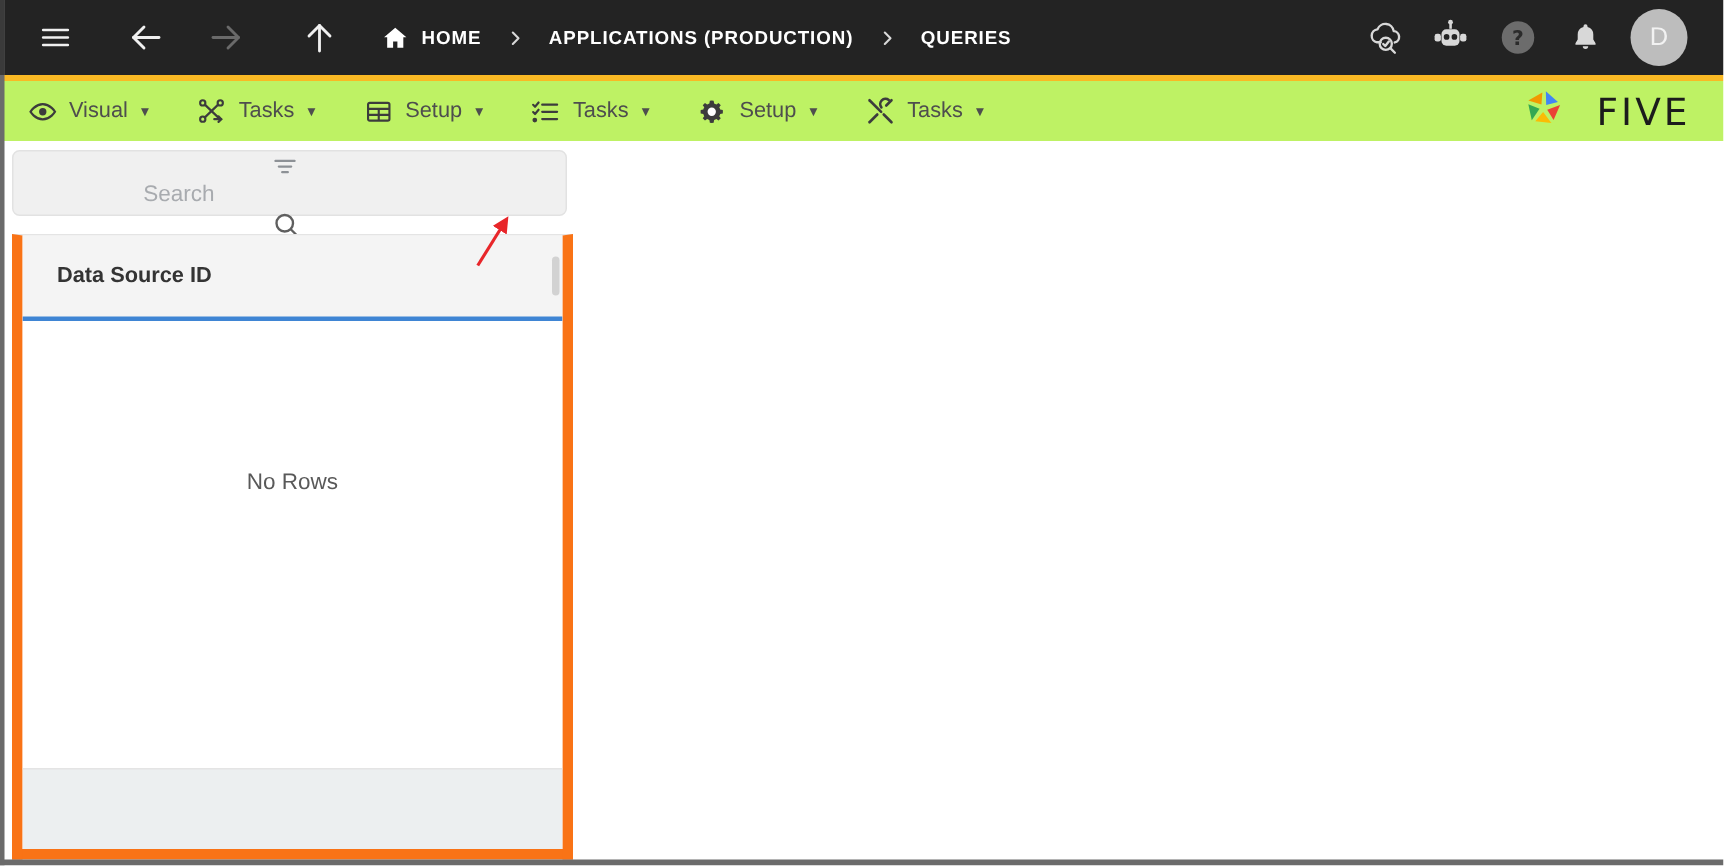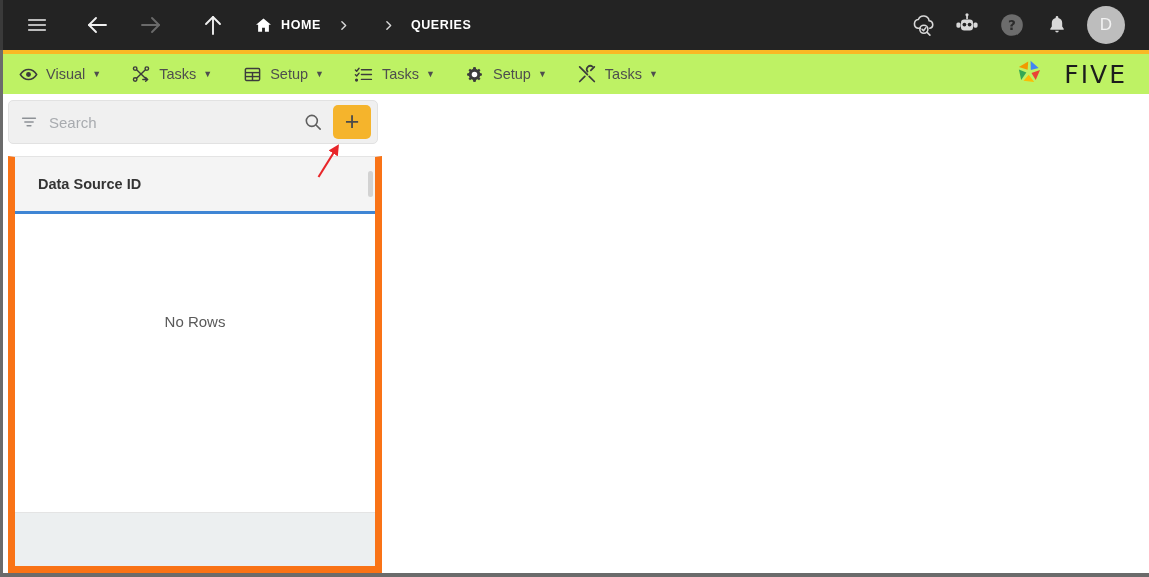--- a/index.html
+++ b/index.html
@@ -186,20 +186,21 @@
     top: 4px;
     width: 370px;
     height: 44px;
     background: #f0f0f0;
     border: 1px solid #e2e2e2;
     border-radius: 5px;
     box-sizing: border-box;
     display: flex;
     align-items: center;
     padding: 0 6px 0 10px;
+    flex-direction: column;
   }
   .filter-icon {
     width: 20px;
     height: 20px;
     display: flex;
     align-items: center;
     justify-content: center;
     color: #8d9196;
     flex: 0 0 auto;
     margin-right: 10px;
@@ -388,20 +389,23 @@
         </span>
         <span>HOME</span>
       </div>
 
       <span class="crumb-sep">
         <svg width="13" height="13" viewBox="0 0 24 24" fill="none" stroke="currentColor" stroke-width="2.6" stroke-linecap="round" stroke-linejoin="round">
           <polyline points="9,5 16,12 9,19"></polyline>
         </svg>
       </span>
 
+      <div class="crumb">
+        <span>APPLICATIONS (PRODUCTION)</span>
+      </div>
 
       <span class="crumb-sep">
         <svg width="13" height="13" viewBox="0 0 24 24" fill="none" stroke="currentColor" stroke-width="2.6" stroke-linecap="round" stroke-linejoin="round">
           <polyline points="9,5 16,12 9,19"></polyline>
         </svg>
       </span>
 
       <div class="crumb">
         <span>QUERIES</span>
       </div>

